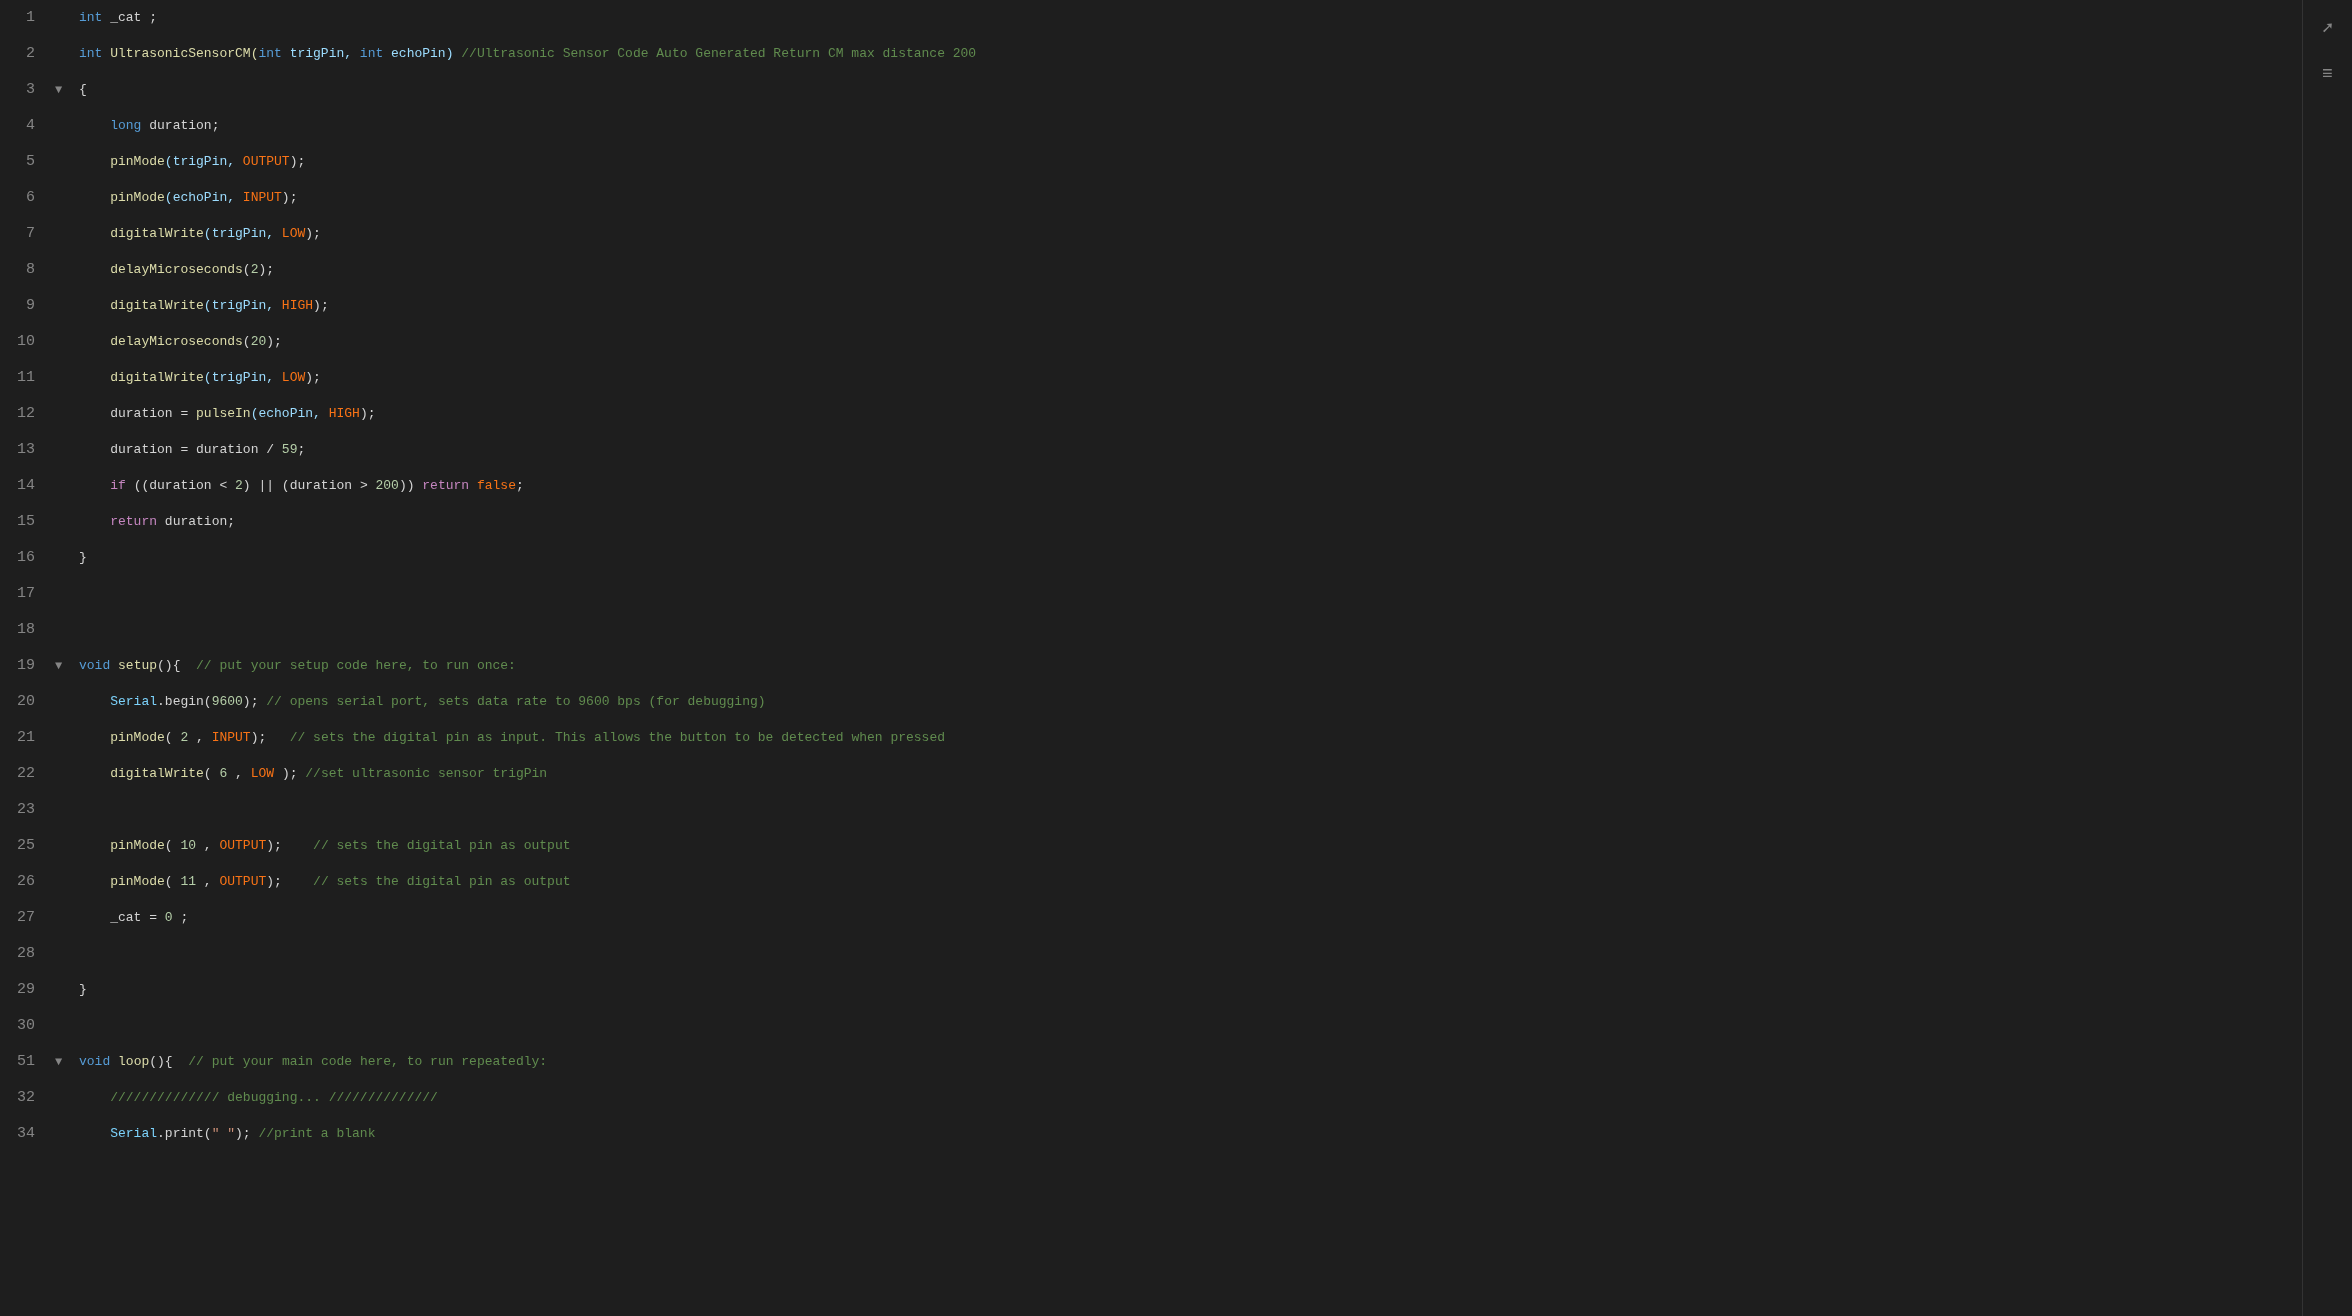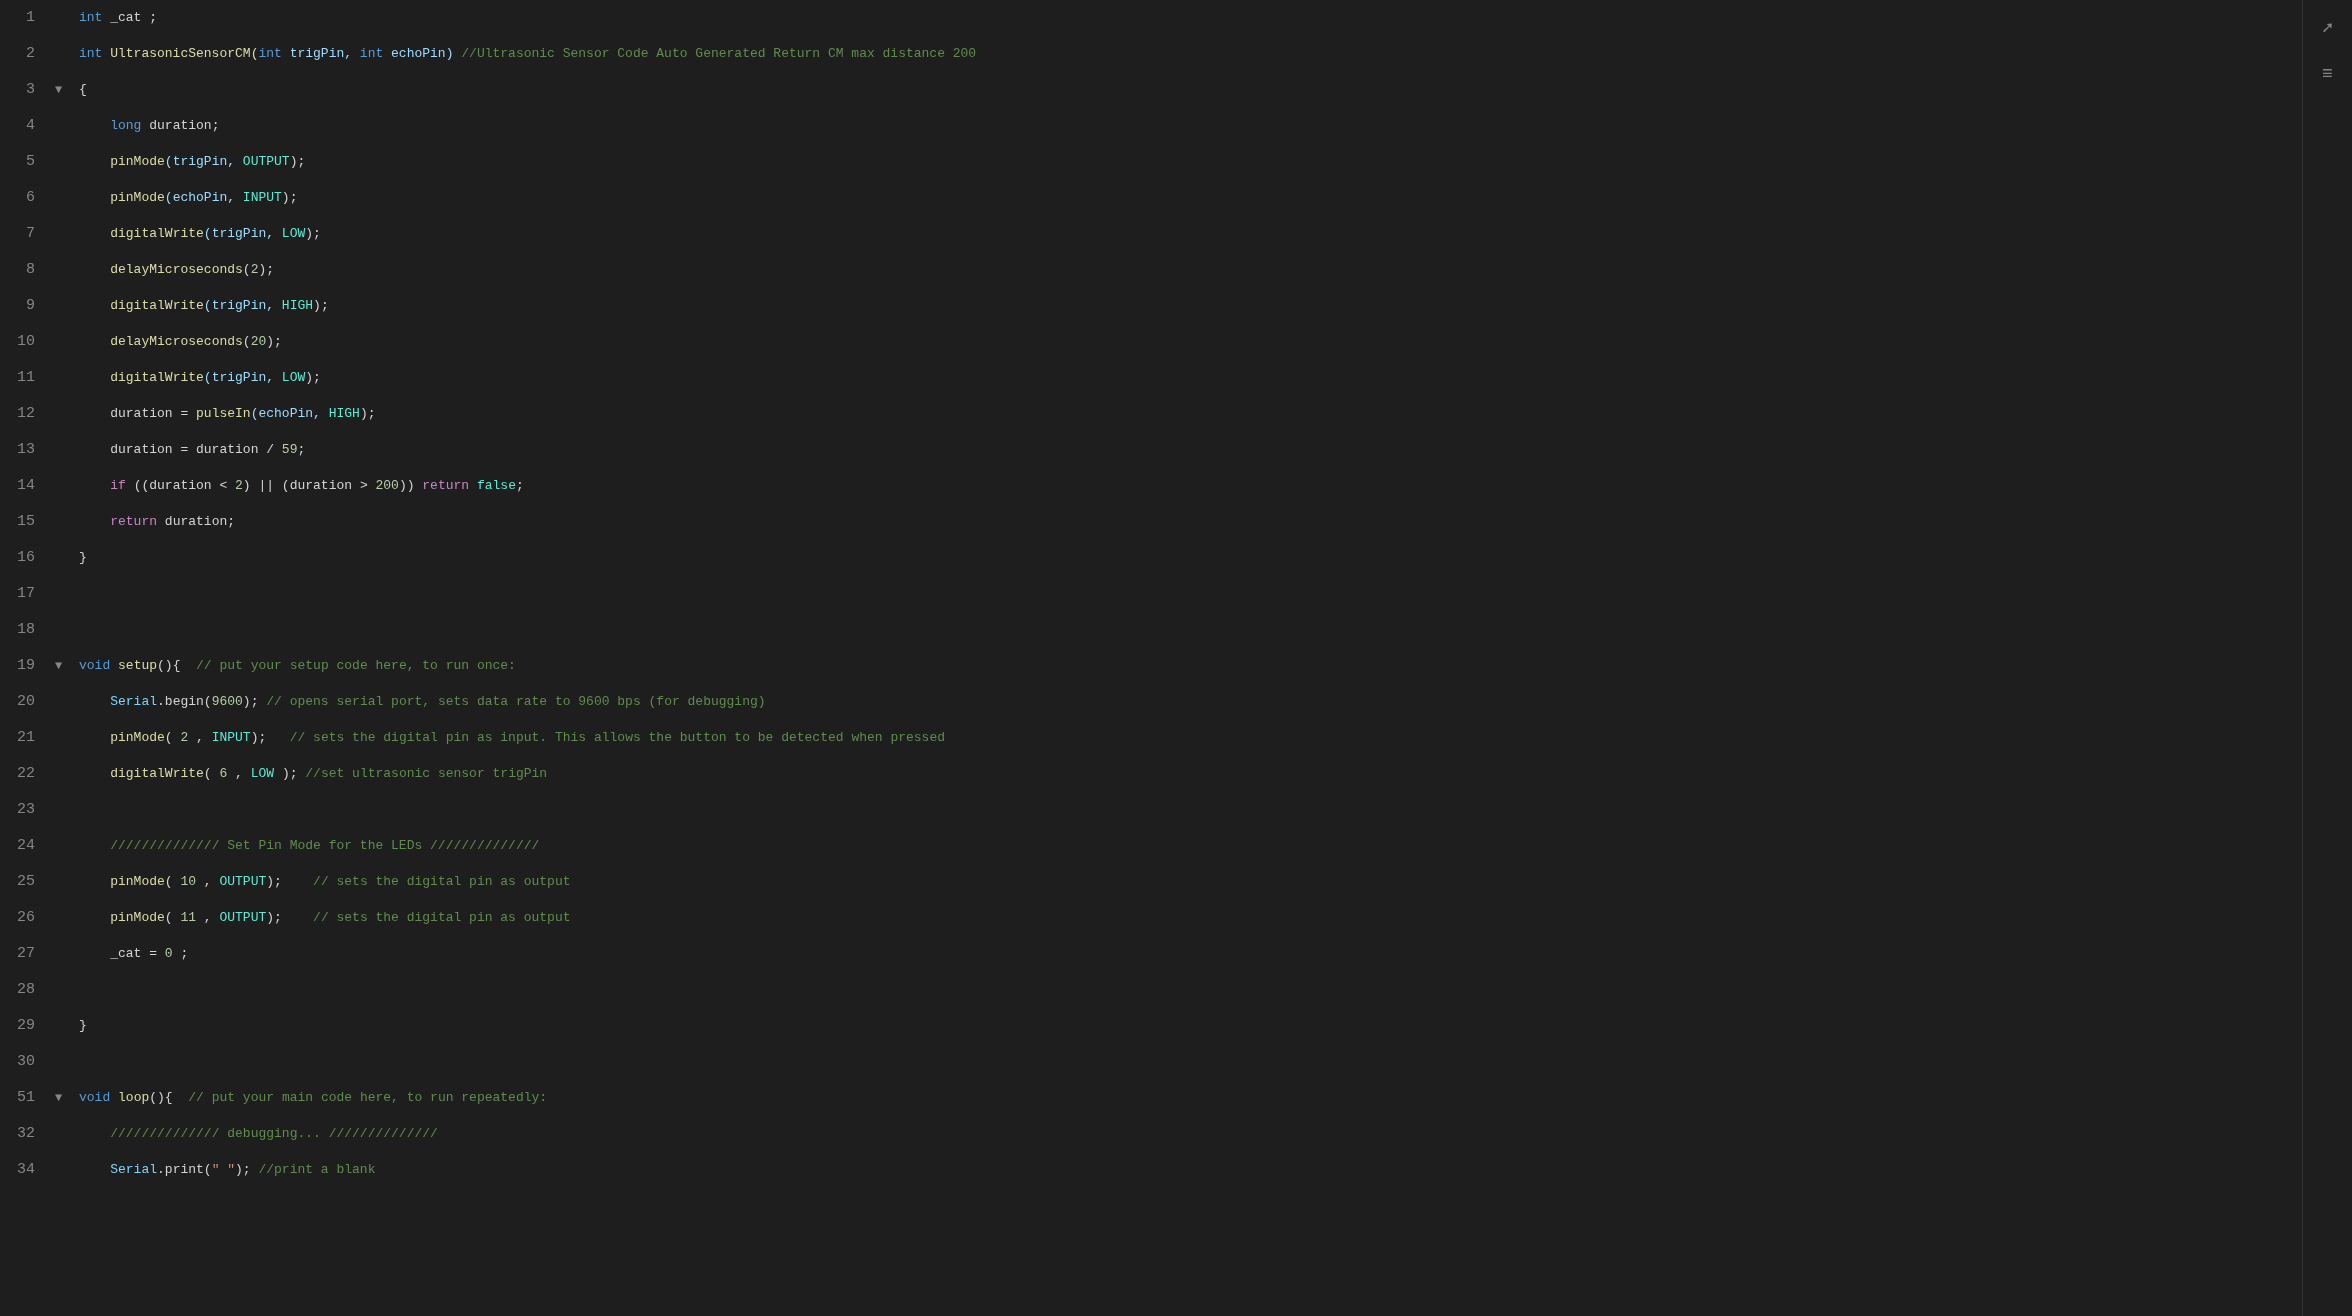--- a/index.html
+++ b/index.html
@@ -67,21 +67,21 @@
       line-height: 36px;
       padding-left: 4px;
     }
 
     
     .kw-blue { color: #569cd6; }       
     .kw-teal { color: #7dd3fc; }       
     .kw-yellow { color: #dcdcaa; }     
     .kw-orange { color: #ce9178; }     
     .kw-green { color: #608b4e; }      
-    .kw-const { color: #5eead4; }      
+    .kw-const { color: #f97316; }      
     .kw-number { color: #b5cea8; }     
     .kw-white { color: #d4d4d4; }      
     .kw-param { color: #9cdcfe; }      
     .kw-purple { color: #c586c0; }     
 
     .sidebar-icons {
       width: 50px;
       min-width: 50px;
       background-color: #1e1e1e;
       display: flex;
@@ -218,25 +218,20 @@
         <span class="line-number">22</span>
         <span class="fold-arrow"></span>
         <span class="code-content"><span class="kw-white">    </span><span class="kw-yellow">digitalWrite</span><span class="kw-white">( </span><span class="kw-number">6</span><span class="kw-white"> , </span><span class="kw-const">LOW</span><span class="kw-white"> ); </span><span class="kw-green">//set ultrasonic sensor trigPin</span></span>
       </div>
       <div class="line">
         <span class="line-number">23</span>
         <span class="fold-arrow"></span>
         <span class="code-content"></span>
       </div>
       <div class="line">
-        <span class="line-number">24</span>
-        <span class="fold-arrow"></span>
-        <span class="code-content"><span class="kw-white">    </span><span class="kw-green">////////////// Set Pin Mode for the LEDs //////////////</span></span>
-      </div>
-      <div class="line">
         <span class="line-number">25</span>
         <span class="fold-arrow"></span>
         <span class="code-content"><span class="kw-white">    </span><span class="kw-yellow">pinMode</span><span class="kw-white">( </span><span class="kw-number">10</span><span class="kw-white"> , </span><span class="kw-const">OUTPUT</span><span class="kw-white">);    </span><span class="kw-green">// sets the digital pin as output</span></span>
       </div>
       <div class="line">
         <span class="line-number">26</span>
         <span class="fold-arrow"></span>
         <span class="code-content"><span class="kw-white">    </span><span class="kw-yellow">pinMode</span><span class="kw-white">( </span><span class="kw-number">11</span><span class="kw-white"> , </span><span class="kw-const">OUTPUT</span><span class="kw-white">);    </span><span class="kw-green">// sets the digital pin as output</span></span>
       </div>
       <div class="line">

